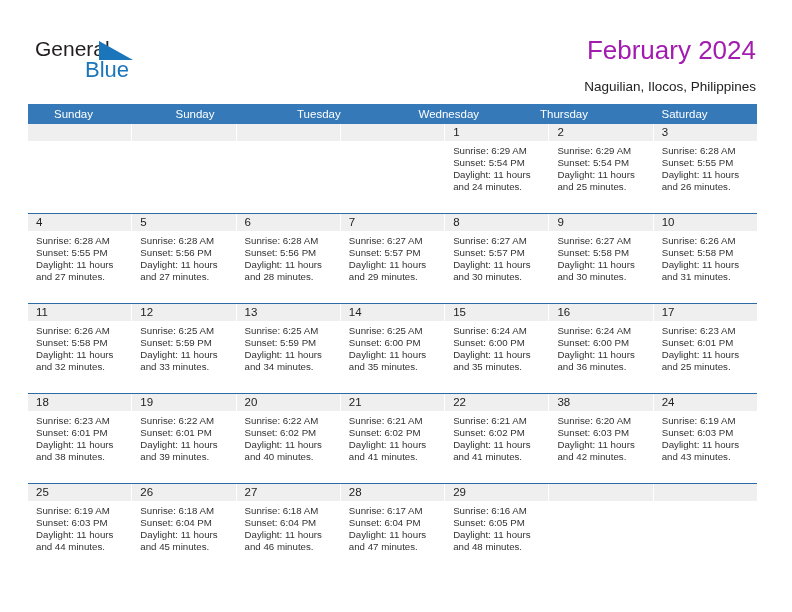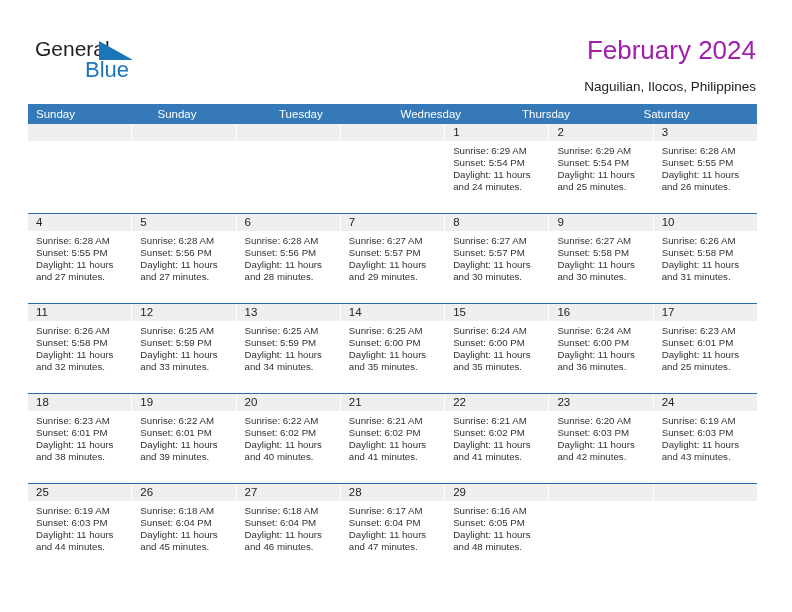--- a/index.html
+++ b/index.html
@@ -91,21 +91,21 @@
     display: flex;
     width: 729px;
     height: 20px;
     background: #3579b8;
   }
   .dow {
     flex: 1 1 0;
     color: #ffffff;
     font-size: 11.5px;
     line-height: 20px;
-    padding-left: 8px;
+    padding-left: 26px;
     white-space: nowrap;
     overflow: hidden;
     font-family: "Liberation Sans", sans-serif;
   }
 
   .week {
     width: 729px;
     border-top: 1.4px solid #2a6ba8;
   }
   .week:first-of-type { border-top: none; }
@@ -446,21 +446,21 @@
               <div class="daynum">22</div>
               <div class="cellbody">
                 <div>Sunrise: 6:21 AM</div>
                 <div>Sunset: 6:02 PM</div>
                 <div>Daylight: 11 hours</div>
                 <div>and 41 minutes.</div>
               </div>
             </div>
             <div class="cell">
               <div class="daynum-band"></div>
-              <div class="daynum">23</div>
+              <div class="daynum">38</div>
               <div class="cellbody">
                 <div>Sunrise: 6:20 AM</div>
                 <div>Sunset: 6:03 PM</div>
                 <div>Daylight: 11 hours</div>
                 <div>and 42 minutes.</div>
               </div>
             </div>
             <div class="cell">
               <div class="daynum-band"></div>
               <div class="daynum">24</div>

